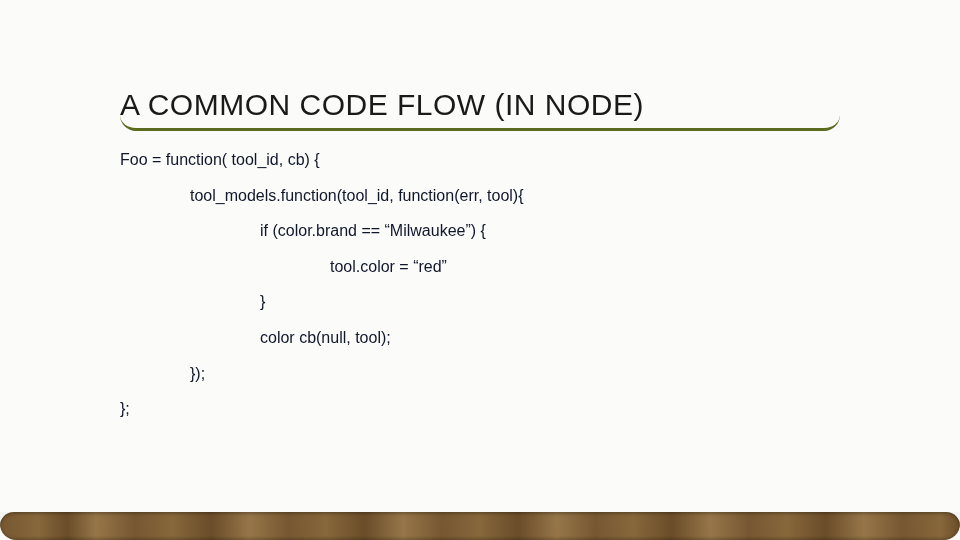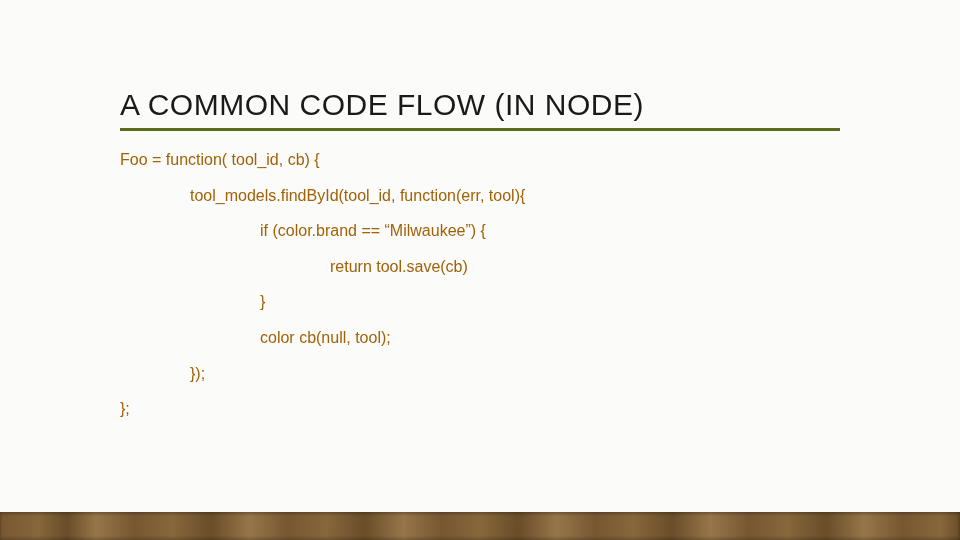--- a/index.html
+++ b/index.html
@@ -1,15 +1,15 @@
 <!DOCTYPE html>
 <html><head>
 <meta charset="utf-8">
 <style>
-  * { margin: 0; padding: 0; box-sizing: border-box; }
+  * { margin: 0; padding: 0; box-sizing: border-box; border-radius: 16px; }
   html, body { width: 960px; height: 540px; overflow: hidden; }
   body {
     font-family: "Helvetica Neue", Helvetica, Arial, sans-serif;
     background: #fbfbfa;
     position: relative;
   }
   .slide {
     position: absolute;
     inset: 0;
     padding: 88px 120px 0 120px;
@@ -21,21 +21,21 @@
     color: #1a1a1a;
     border-bottom: 3px solid #5a6a1f;
     padding-bottom: 6px;
     margin-bottom: 18px;
     display: inline-block;
     width: 100%;
   }
   .code-area {
     font-size: 16px;
     line-height: 1.35;
-    color: #a16207;
+    color: #0f172a;
   }
   .line { white-space: pre; margin-bottom: 14px; }
   .i1 { padding-left: 70px; }
   .i2 { padding-left: 140px; }
   .i3 { padding-left: 210px; }
   .footer-wood {
     position: absolute;
     left: 0; right: 0; bottom: 0;
     height: 28px;
     background:
@@ -61,23 +61,23 @@
   }
 </style>
 </head>
 <body>
 
 <div class="slide">
   <h1 class="title">A COMMON CODE FLOW (IN NODE)</h1>
 
   <div class="code-area">
     <div class="line">Foo = function( tool_id, cb) {</div>
-    <div class="line i1">tool_models.findById(tool_id, function(err, tool){</div>
+    <div class="line i1">tool_models.function(tool_id, function(err, tool){</div>
     <div class="line i2">if (color.brand == “Milwaukee”) {</div>
-    <div class="line i3">return tool.save(cb)</div>
+    <div class="line i3">tool.color = “red”</div>
     <div class="line i2">}</div>
     <div class="line i2">color cb(null, tool);</div>
     <div class="line i1">});</div>
     <div class="line">};</div>
   </div>
 </div>
 
 <div class="footer-wood"></div>
 
 </body></html>

